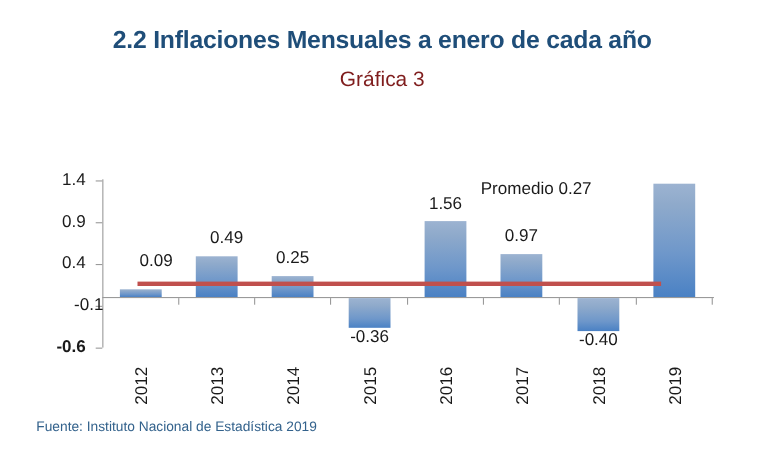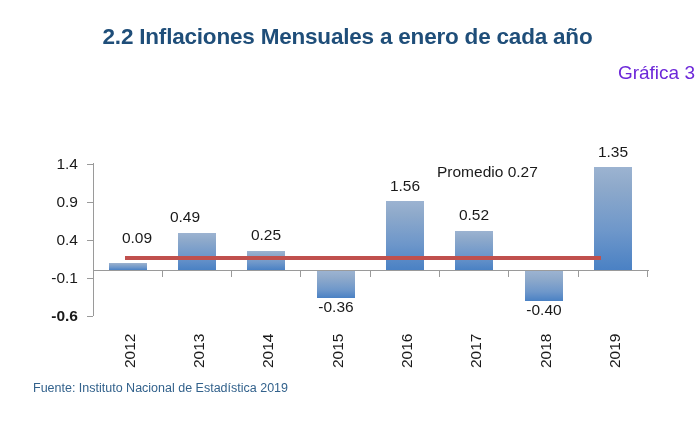--- a/index.html
+++ b/index.html
@@ -31,23 +31,23 @@
     font-size: 22.5px;
     font-weight: bold;
     color: #1F4E79;
     letter-spacing: -0.2px;
     white-space: nowrap;
   }
   .title-sub1 {
     position: absolute;
     left: 0; top: 62px;
     width: 695px;
-    text-align: right;
+    text-align: center;
     font-size: 19px;
-    color: #6d28d9;
+    color: #7f1d1d;
     white-space: nowrap;
   }
   .title-sub2 {
     position: absolute;
     left: 0; top: 99px;
     width: 695px;
     text-align: center;
     font-size: 19px;
     color: #2E6094;
     white-space: nowrap;
@@ -164,55 +164,54 @@
 
   <div class="ytick-mark" style="top:164px;"></div>
   <div class="ytick-mark" style="top:202px;"></div>
   <div class="ytick-mark" style="top:240px;"></div>
   <div class="ytick-mark" style="top:278px;"></div>
   <div class="ytick-mark" style="top:316px;"></div>
 
   <div class="ytick-label" style="left:28px; top:164px;">1.4</div>
   <div class="ytick-label" style="left:28px; top:202px;">0.9</div>
   <div class="ytick-label" style="left:28px; top:240px;">0.4</div>
-  <div class="ytick-label" style="left:28px; top:278px;">-0.1</div>
+  <div class="ytick-label" style="left:44px; top:278px;">-0.1</div>
   <div class="ytick-label" style="left:28px; top:316px;font-weight:bold;">-0.6</div>
 
   <div class="xtick-mark" style="left:162px;"></div>
   <div class="xtick-mark" style="left:231px;"></div>
   <div class="xtick-mark" style="left:300px;"></div>
   <div class="xtick-mark" style="left:370px;"></div>
   <div class="xtick-mark" style="left:439px;"></div>
   <div class="xtick-mark" style="left:508px;"></div>
   <div class="xtick-mark" style="left:578px;"></div>
   <div class="xtick-mark" style="left:647px;"></div>
 
   <div class="bar" style="left:109px; top:263px; height:7px;"></div>
-  <div class="bar-label" style="left:102px; top:229px;">0.09</div>
+  <div class="bar-label" style="left:87px; top:229px;text-align:right;">0.09</div>
 
   <div class="bar" style="left:178px; top:233px; height:37px;"></div>
-  <div class="bar-label" style="left:150px; top:208px;">0.49</div>
+  <div class="bar-label" style="left:171px; top:208px;">0.49</div>
 
   <div class="bar" style="left:247px; top:251px; height:19px;"></div>
   <div class="bar-label" style="left:231px; top:226px;">0.25</div>
 
   <div class="bar negative" style="left:317px; top:271px; height:27px;"></div>
   <div class="bar-label" style="left:301px; top:298px;">-0.36</div>
 
   <div class="bar" style="left:386px; top:201px; height:69px;"></div>
   <div class="bar-label" style="left:370px; top:177px;">1.56</div>
 
   <div class="bar" style="left:455px; top:231px; height:39px;"></div>
-  <div class="bar-label" style="left:439px; top:206px;">0.52</div>
+  <div class="bar-label" style="left:439px; top:206px;">0.97</div>
 
   <div class="bar negative" style="left:525px; top:271px; height:30px;"></div>
   <div class="bar-label" style="left:509px; top:301px;">-0.40</div>
 
   <div class="bar" style="left:594px; top:167px; height:103px;"></div>
-  <div class="bar-label" style="left:578px; top:143px;">1.35</div>
 
   <div class="avg-line"></div>
   <div class="avg-label">Promedio  0.27</div>
 
   <div class="cat-label" style="left:121px; top:368px;">2012</div>
   <div class="cat-label" style="left:190px; top:368px;">2013</div>
   <div class="cat-label" style="left:259px; top:368px;">2014</div>
   <div class="cat-label" style="left:329px; top:368px;">2015</div>
   <div class="cat-label" style="left:398px; top:368px;">2016</div>
   <div class="cat-label" style="left:467px; top:368px;">2017</div>

